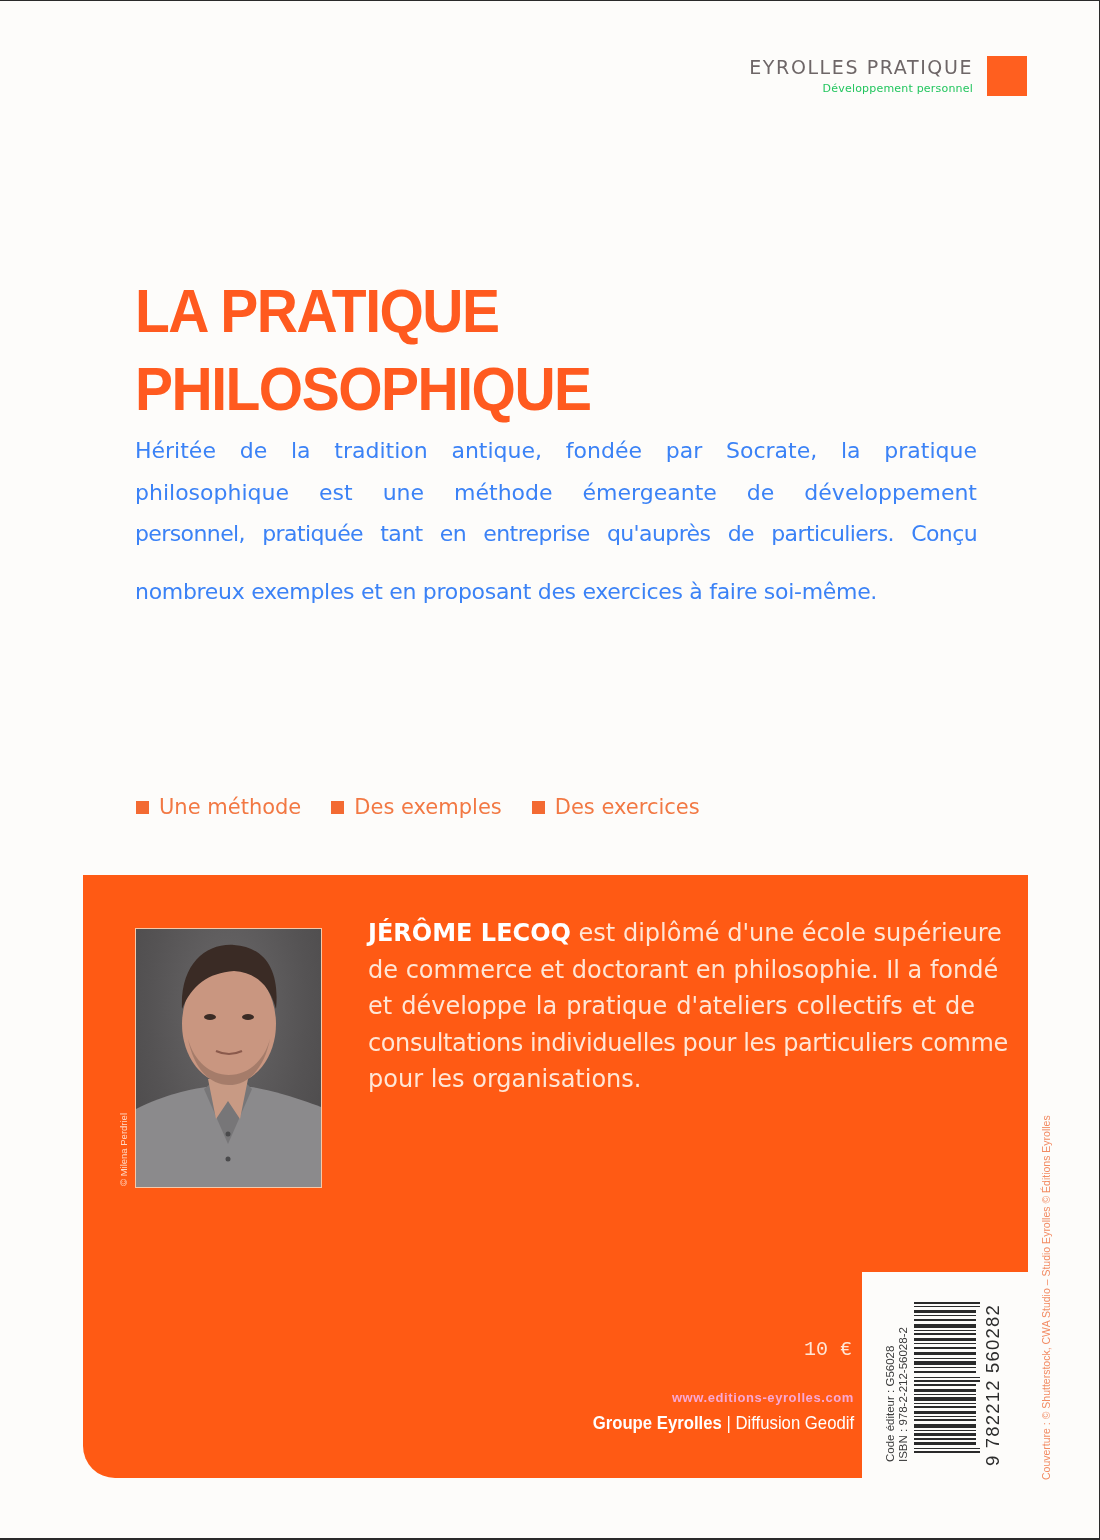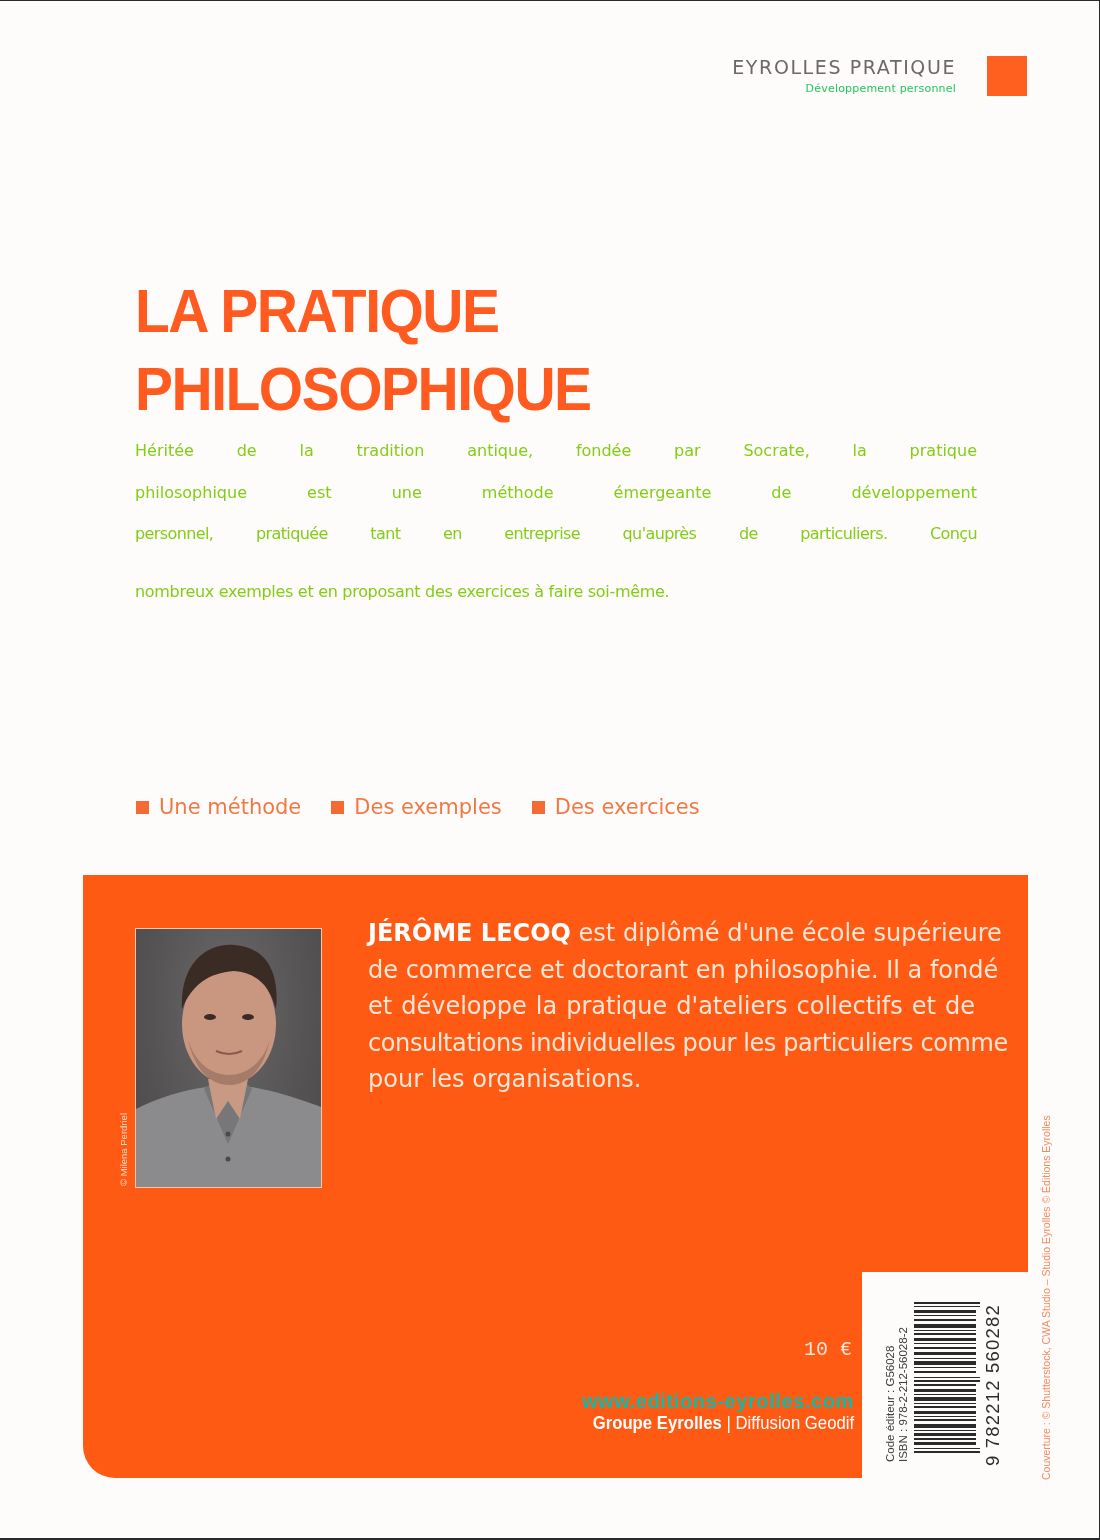--- a/index.html
+++ b/index.html
@@ -7,21 +7,21 @@
       width: 1100px; height: 1540px;
       background: #2a2a2a;
       position: relative; overflow: hidden;
       font-family: "DejaVu Sans", sans-serif;
     }
     .cover {
       position: absolute; left: 0; top: 1px; width: 1099px; height: 1537px;
       background: #fdfcfa;
     }
     .series {
-      position: absolute; right: 144px; top: 55px; text-align: right;
+      position: absolute; right: 127px; top: 55px; text-align: right;
     }
     .series-name {
       font-family: "DejaVu Sans", sans-serif;
       font-size: 19px; letter-spacing: 1.6px; color: #6e6667; line-height: 24px;
     }
     .series-sub {
       font-family: "DejaVu Sans", sans-serif;
       font-size: 11px; color: #22c55e; line-height: 20px; letter-spacing: 0.2px;
     }
     .series-square {
@@ -30,21 +30,21 @@
     }
     .title {
       position: absolute; left: 135px; top: 272px;
       font-family: "Liberation Sans", sans-serif; font-weight: 700;
       color: #ff5a1f; font-size: 57px; line-height: 72px; letter-spacing: -1.5px;
       transform: scaleY(1.08); transform-origin: top left;
     }
     .blurb {
       position: absolute; left: 135px; top: 430px; width: 842px;
       font-family: "DejaVu Sans", sans-serif;
-      font-size: 16px; line-height: 41.6px; color: #84cc16;
+      font-size: 22px; line-height: 41.6px; color: #3b82f6;
       text-align: justify;
     }
     .blurb span { display: block; white-space: nowrap; text-align-last: justify; }
     .blurb span.last { text-align-last: left; }
     .features {
       position: absolute; left: 136px; top: 791px; display: flex; gap: 30px;
       font-family: "DejaVu Sans", sans-serif; font-size: 21px; color: #f27843;
       line-height: 32px;
     }
     .feature { display: flex; align-items: center; gap: 10px; }
@@ -81,22 +81,22 @@
     }
     .bio span { display: block; white-space: nowrap; text-align: justify; text-align-last: justify; }
     .bio span.last { text-align-last: left; }
     .bio b { color: #ffffff; font-weight: 700; }
     .price {
       position: absolute; right: 248px; top: 1338px;
       font-family: Liberation Mono, monospace; font-size: 20px; color: #ffe6d6;
     }
     .web {
       position: absolute; right: 246px; top: 1390px;
-      font-family: "Liberation Sans", sans-serif; font-weight: 700; font-size: 20px;
-      color: #14b8a6; letter-spacing: 0.6px;
+      font-family: "Liberation Sans", sans-serif; font-weight: 700; font-size: 13px;
+      color: #f9a8d4; letter-spacing: 0.6px;
     }
     .group {
       position: absolute; right: 246px; top: 1412px;
       font-family: "Liberation Sans", sans-serif; font-size: 19px; color: #ffffff;
       transform: scaleX(0.88); transform-origin: right center;
     }
     .group b { font-weight: 700; }
     .barcode-wrap {
       position: absolute; left: 884px; top: 1302px; width: 110px; height: 162px;
     }

